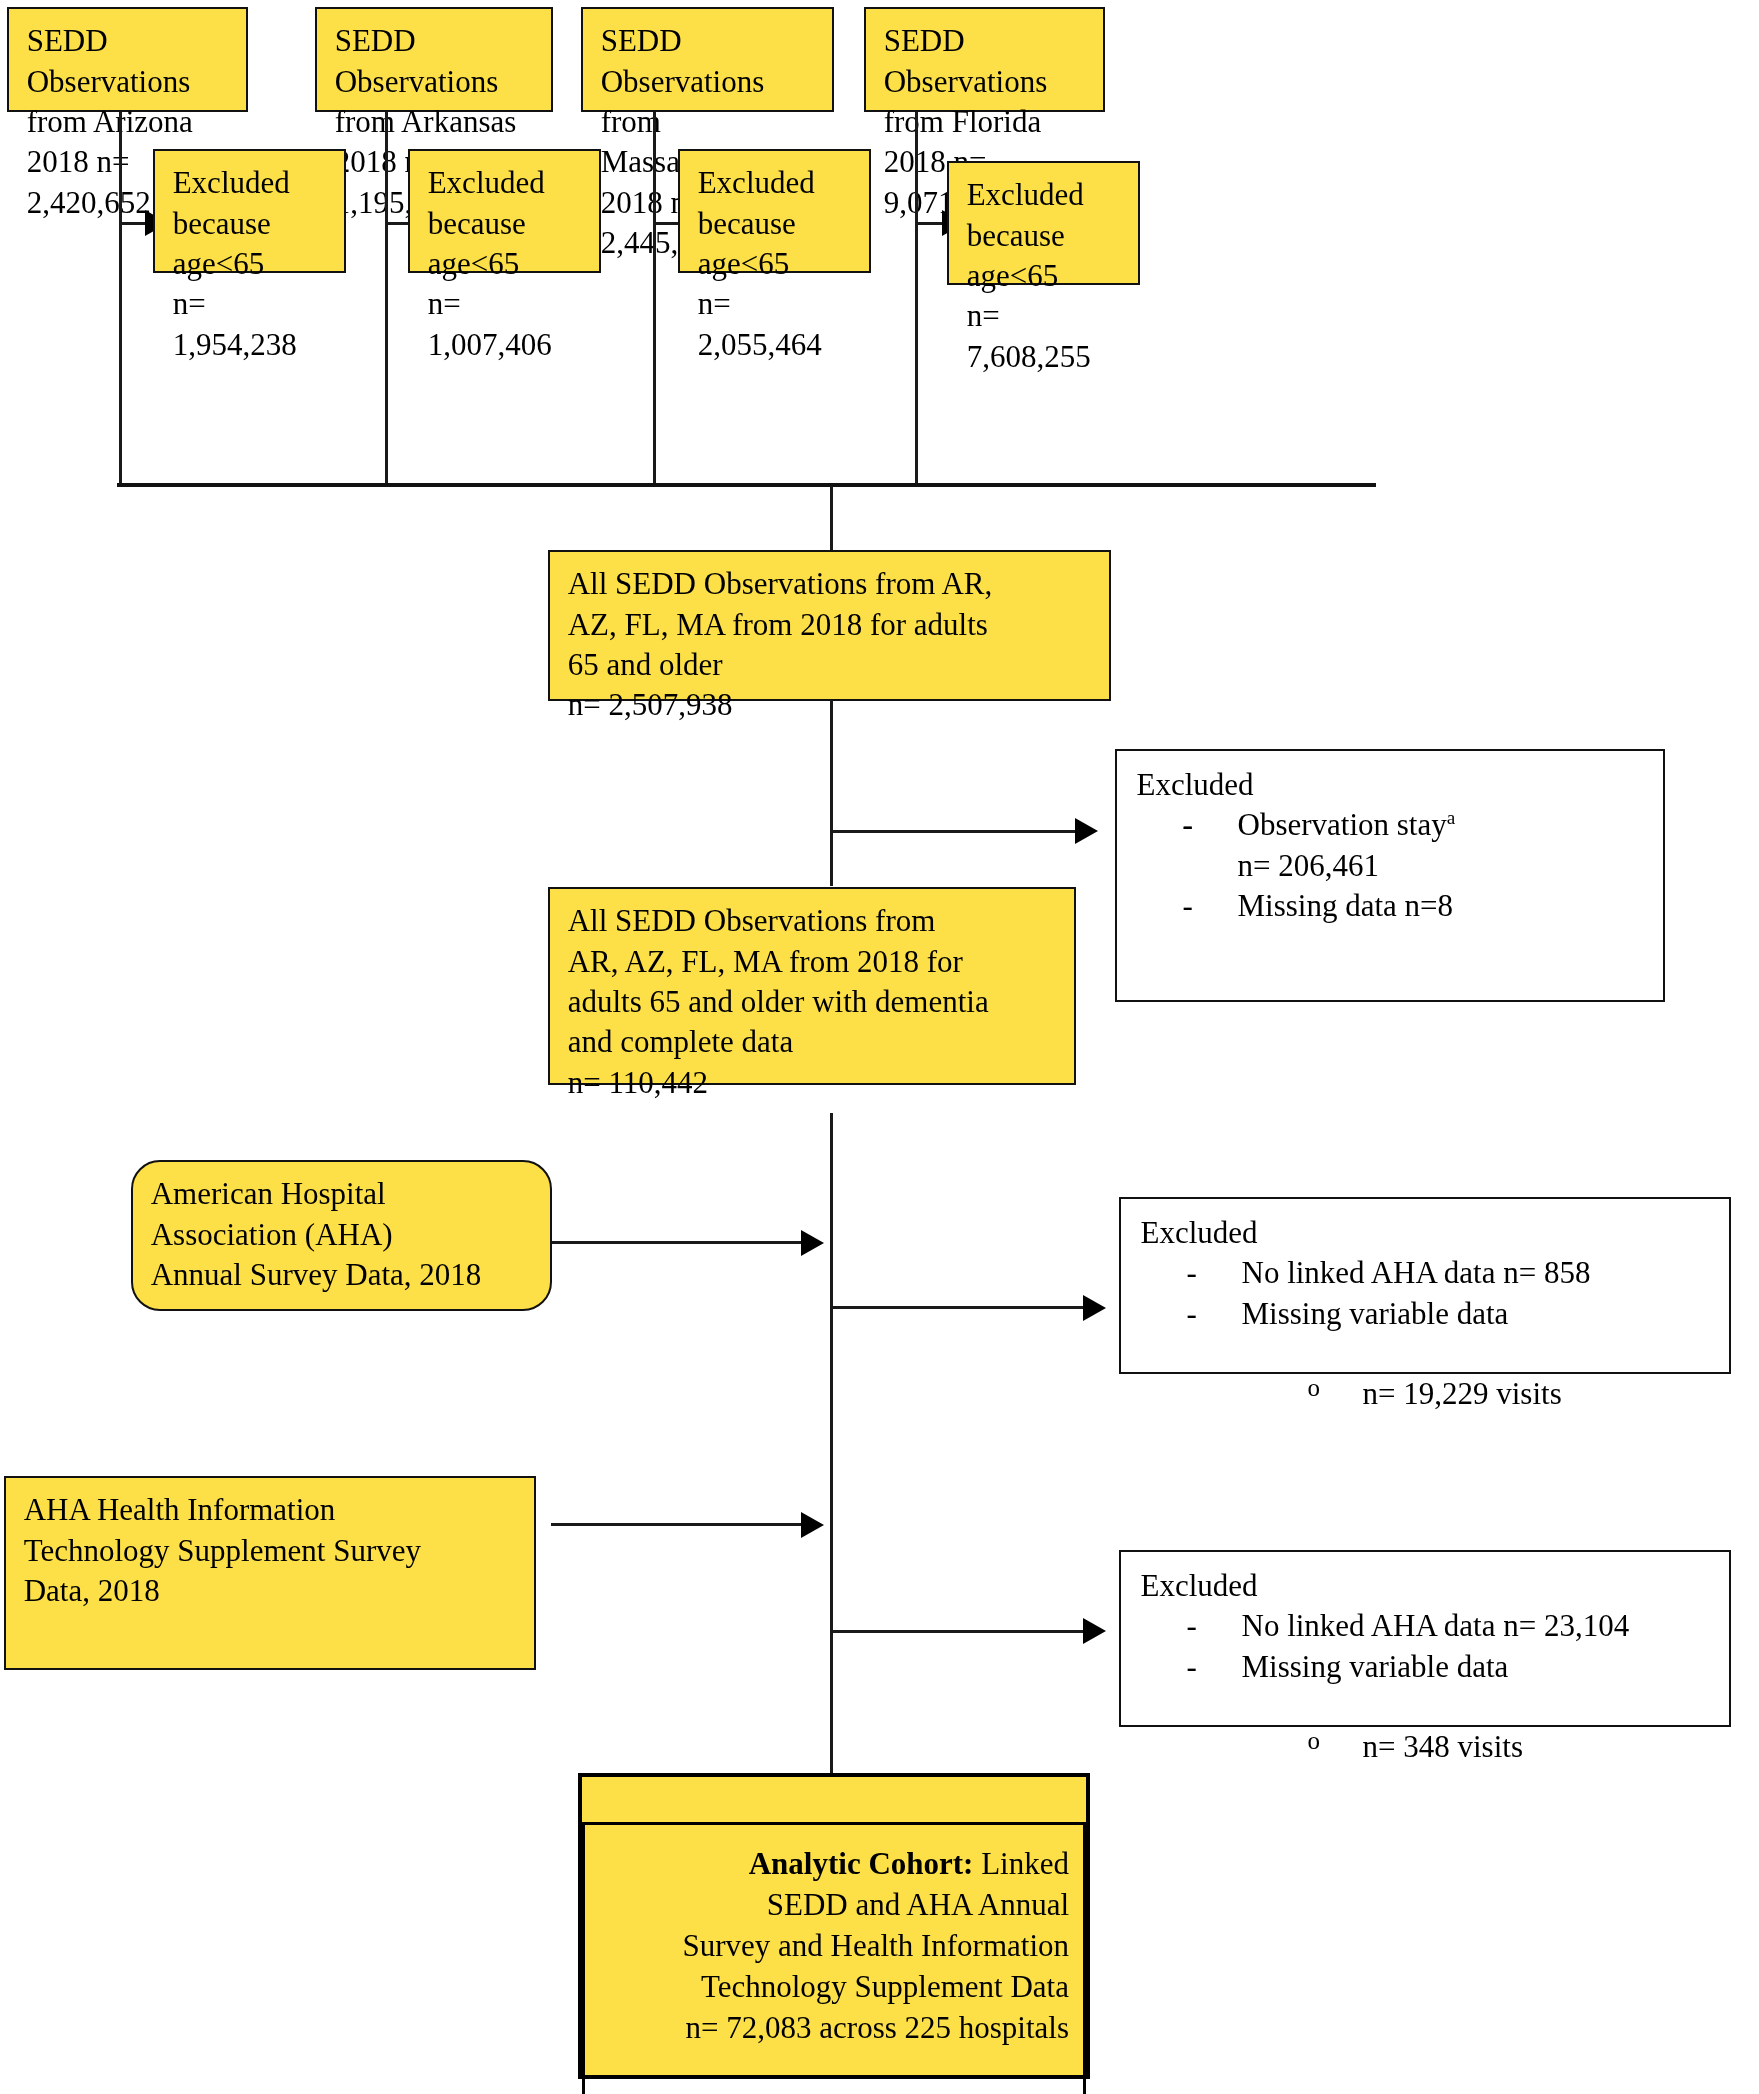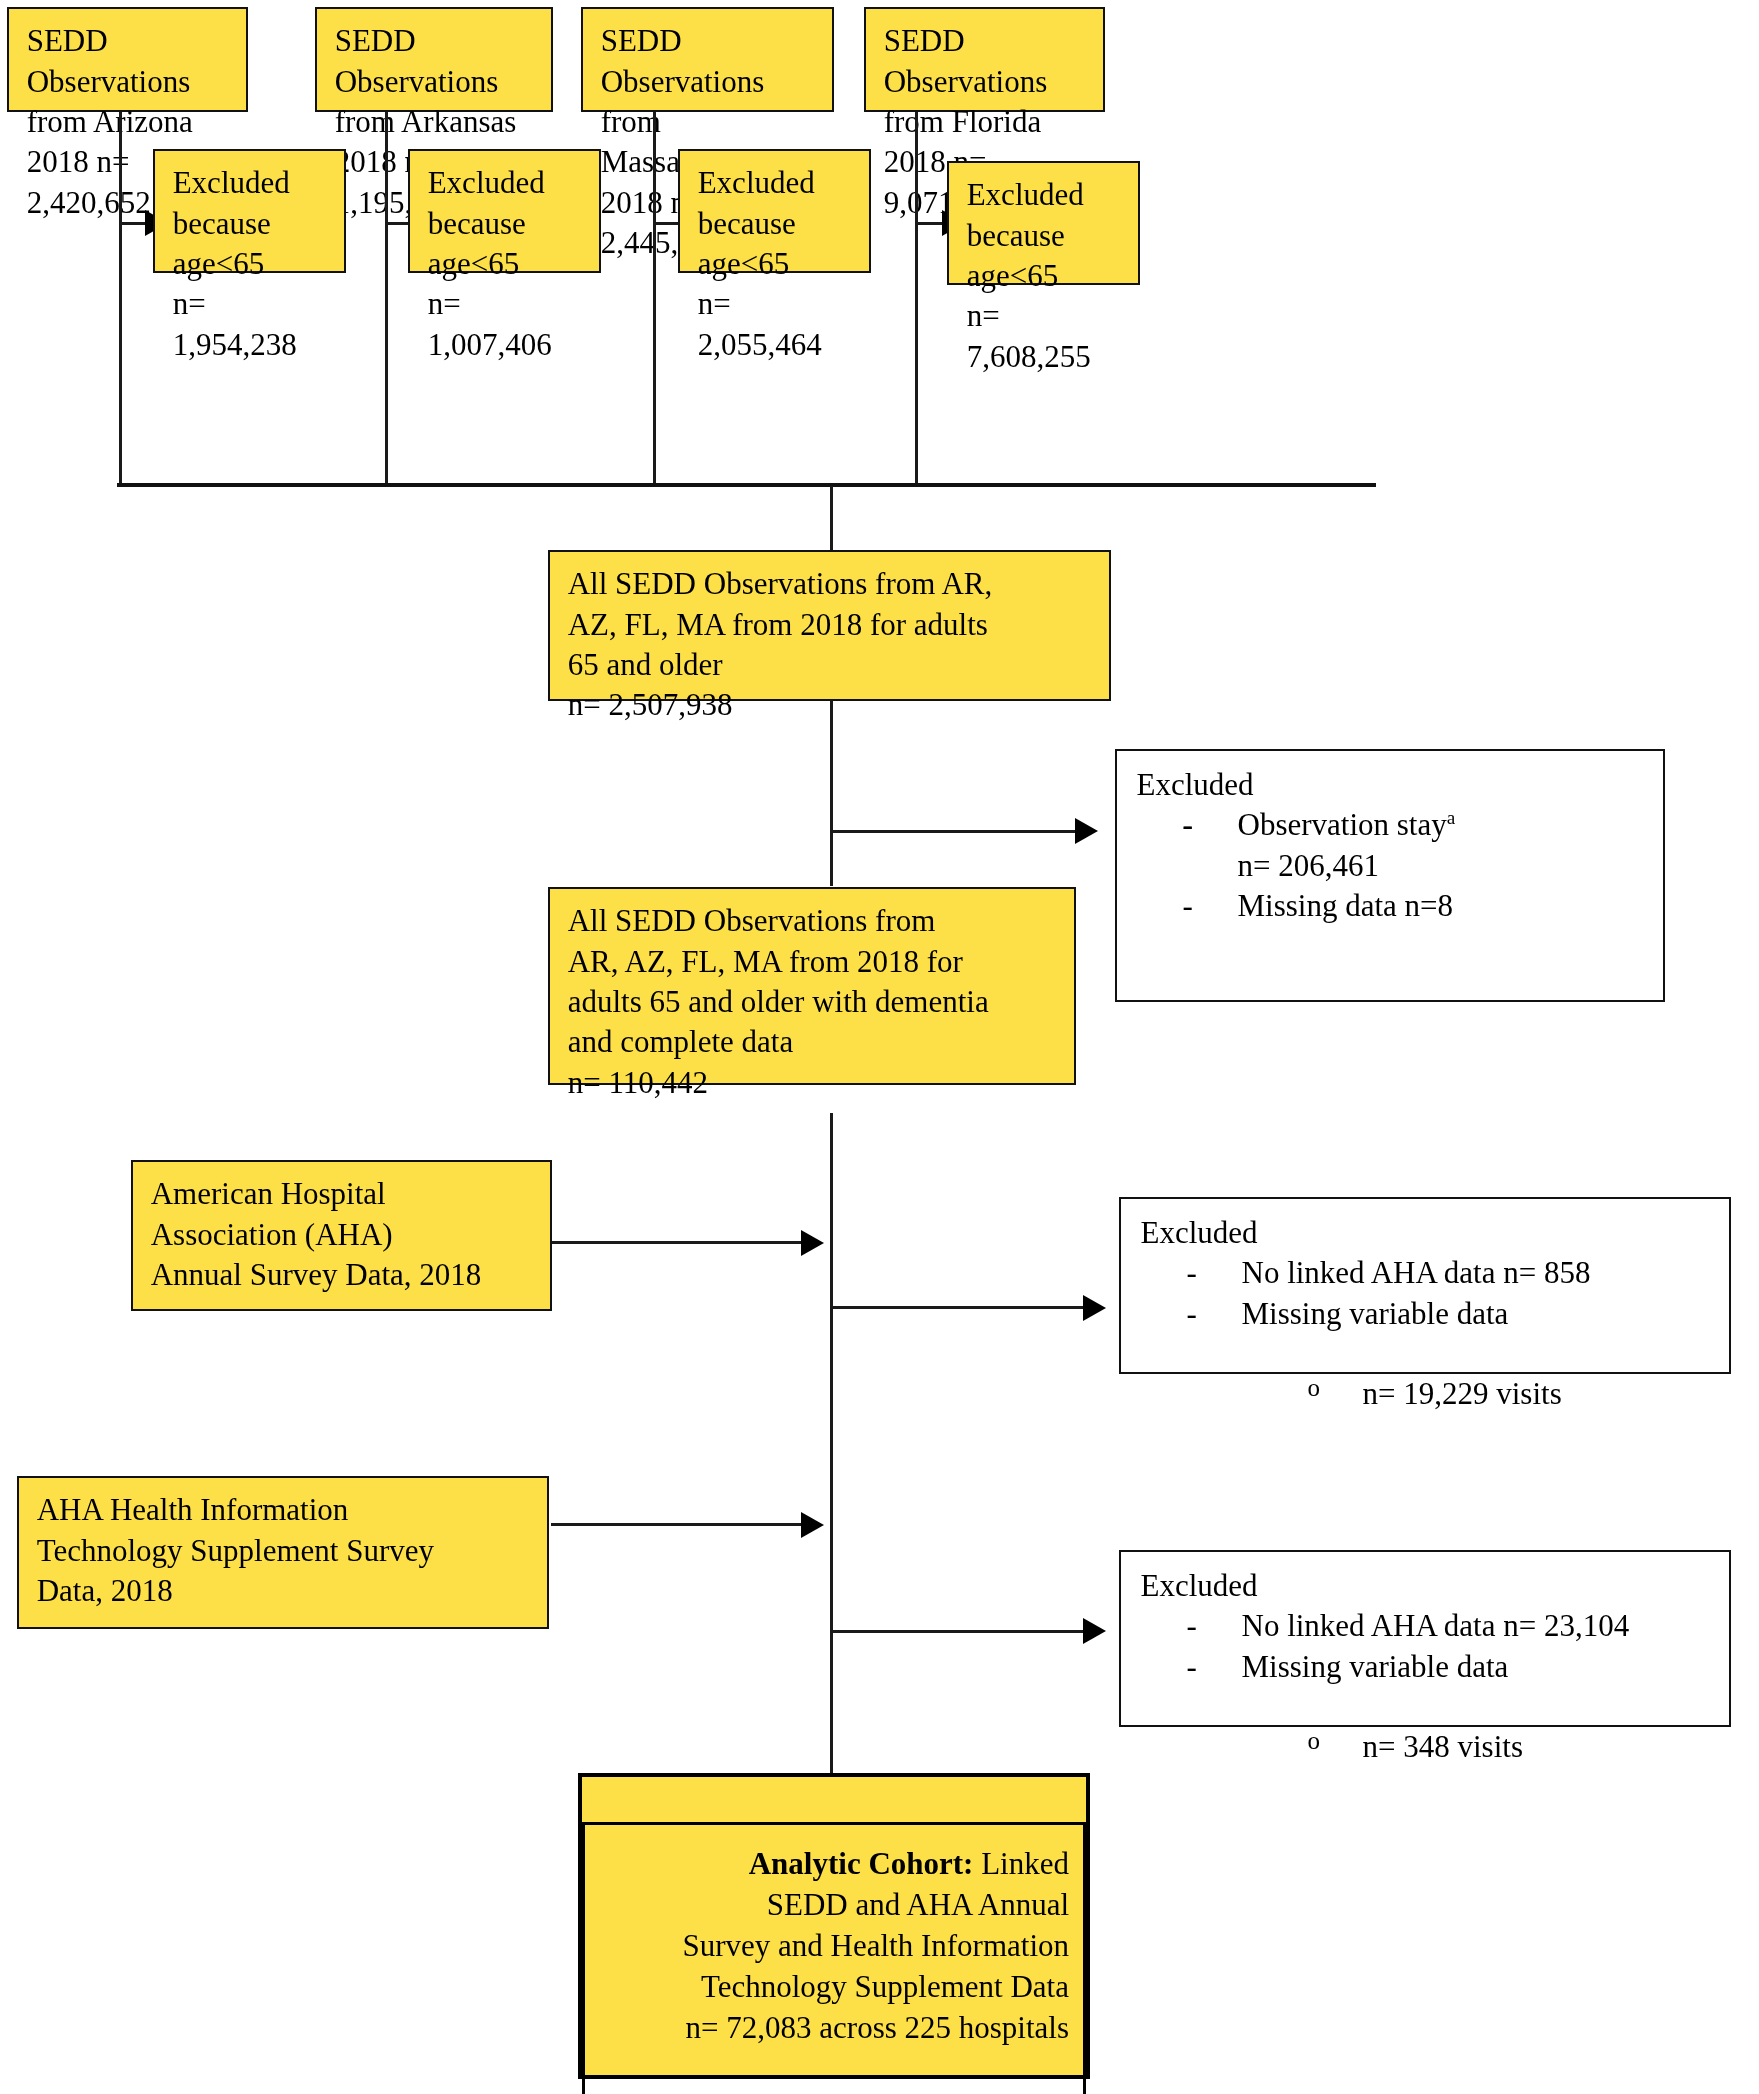--- a/index.html
+++ b/index.html
@@ -185,21 +185,21 @@
   </div>
 
   <div class="box" style="left:548px; top:887px; width:528px; height:198px;">All SEDD Observations from
 AR, AZ, FL, MA from 2018 for
 adults 65 and older with dementia
 and complete data
 n= 110,442</div>
 
   <div class="vline" style="left:830px; top:1113px; height:678px;"></div>
 
-  <div class="box" style="left:131px; top:1160px; width:421px; height:151px;">American Hospital
+  <div class="box" style="left:131px; top:1160px; width:421px; height:151px;border-radius:29px;">American Hospital
 Association (AHA)
 Annual Survey Data, 2018</div>
 
   <div class="hline" style="left:552px; top:1241px; width:251px;"></div>
   <div class="arrow-r" style="left:801px; top:1230px;"></div>
 
   <div class="hline" style="left:830px; top:1306px; width:257px;"></div>
   <div class="arrow-r" style="left:1083px; top:1295px;"></div>
 
   <div class="exbox" style="left:1119px; top:1197px; width:612px; height:177px;">
@@ -207,21 +207,21 @@
     <ul>
       <li><span class="dash">-</span><span>No linked AHA data n= 858</span></li>
       <li><span class="dash">-</span><span>Missing variable data</span>
         <ul>
           <li><span class="circ">o</span><span>n= 19,229 visits</span></li>
         </ul>
       </li>
     </ul>
   </div>
 
-  <div class="box" style="left:17px; top:1476px; width:532px; height:153px;">AHA Health Information
+  <div class="box" style="left:4px; top:1476px; width:532px; height:194px;">AHA Health Information
 Technology Supplement Survey
 Data, 2018</div>
 
   <div class="hline" style="left:551px; top:1523px; width:252px;"></div>
   <div class="arrow-r" style="left:801px; top:1512px;"></div>
 
   <div class="hline" style="left:830px; top:1630px; width:257px;"></div>
   <div class="arrow-r" style="left:1083px; top:1618px;"></div>
 
   <div class="exbox" style="left:1119px; top:1550px; width:612px; height:177px;">

